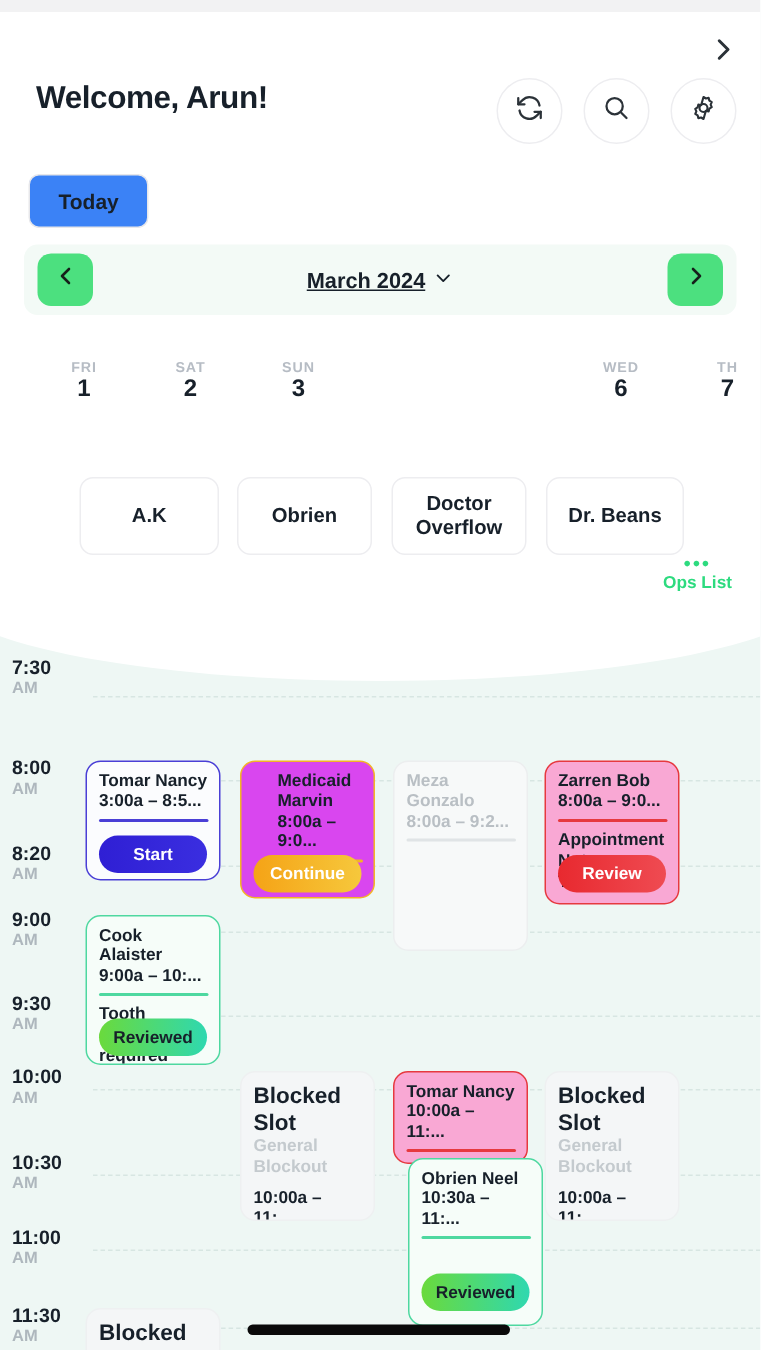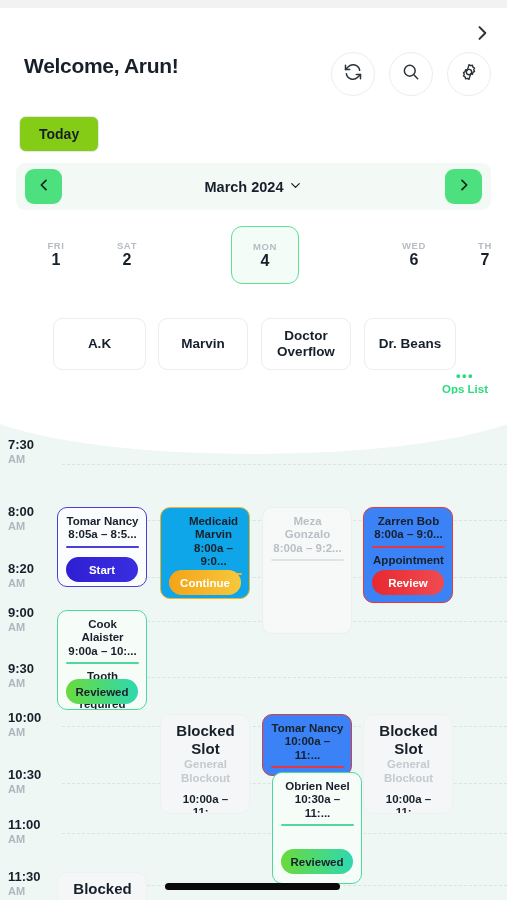--- a/index.html
+++ b/index.html
@@ -27,41 +27,41 @@
     width:44px; height:44px; border-radius:50%;
     border:1px solid #ededf0; background:#ffffff;
     display:flex; align-items:center; justify-content:center;
     cursor:pointer;
   }
   .icon-btn svg { width:20px; height:20px; }
 
   .today-btn {
     position:absolute; left:19px; top:108px;
     padding:9px 19px; border:1px solid #e7e7ea; border-radius:7px;
-    background:#84cc16; font-size:14px; font-weight:bold; color:#17202a;
+    background:#3b82f6; font-size:14px; font-weight:bold; color:#17202a;
     cursor:pointer;
   }
 
   
   .month-nav {
     position:absolute; left:16px; top:155px; width:475px; height:47px;
     background:#f3faf6; border-radius:9px;
   }
   .nav-arrow {
     position:absolute; top:6px; width:37px; height:35px; border-radius:9px;
     background:#4ce07f; display:flex; align-items:center; justify-content:center;
     cursor:pointer;
   }
   .nav-arrow.left { left:9px; }
   .nav-arrow.right { right:9px; }
   .nav-arrow svg { width:16px; height:16px; }
   .month-label {
     position:absolute; left:0; right:0; top:15px; text-align:left;
     font-size:14.5px; font-weight:bold; color:#17202a;
-    display:flex; align-items:center; justify-content:center; gap:4px;
+    display:flex; align-items:center; justify-content:center; gap:4px;text-decoration:underline;
   }
   .chev-down { display:inline-block; }
 
   
   .dates { position:absolute; left:0; top:212px; width:507px; height:70px; }
   .date-cell {
     position:absolute; top:6px; width:56px; height:56px;
     display:flex; flex-direction:column; align-items:center; justify-content:center;
     cursor:pointer;
   }
@@ -108,46 +108,46 @@
   }
   .slot-label .ampm { display:block; font-size:11px; font-weight:bold; color:#aeb7bd; margin-top:2px; }
   .grid-line {
     position:absolute; left:62px; right:0; height:0;
     border-top:1px dashed #d7e6e2;
   }
 
   
   .card {
     position:absolute; border-radius:10px; background:#f8fbfa;
-    padding:7px 7px 6px 8px; overflow:hidden;text-align:center;
+    padding:7px 7px 6px 8px; overflow:hidden;
   }
   .card .pname { font-size:11.5px; font-weight:bold; color:#17202a; line-height:1.17; }
   .card .ptime { font-size:11.5px; font-weight:bold; color:#17202a; line-height:1.17; }
   .card .rule { height:2px; margin:4px 0 6px 0; border-radius:2px; }
   .card .pnote { font-size:11.5px; font-weight:bold; color:#17202a; line-height:1.2; }
   .card .pill {
     position:absolute; left:8px; right:8px; height:25px; border-radius:14px;
     display:flex; align-items:center; justify-content:center;
     font-size:11.5px; font-weight:bold; color:#ffffff; cursor:pointer;
   }
 
   .card.blue   { border:1.8px solid #4a3fd6; background:#fbfcfe; }
   .card.blue .rule { background:#4a3fd6; }
   .card.blue .pill { background:linear-gradient(90deg,#2f1fd4,#3a2ee0); }
 
-  .card.amber  { border:1.8px solid #f3b427; background:#0ea5e9;padding-left:24px; }
+  .card.amber  { border:1.8px solid #f3b427; background:#d946ef;padding-left:24px; }
   .card.amber .rule { background:#f3b427; }
   .card.amber .pill { background:linear-gradient(90deg,#f5a316,#f6c83c); }
 
   .card.grey   { border:1.4px solid #eceeef; background:#f7f9f9; }
   .card.grey .pname, .card.grey .ptime { color:#b9bfc4; }
   .card.grey .rule { background:#e0e4e6; height:1.5px; }
   .card.grey .pill { background:linear-gradient(90deg,#a9aeb1,#c3c7c9); color:#3c4449; }
 
-  .card.red    { border:1.8px solid #e6393f; background:#3b82f6; }
+  .card.red    { border:1.8px solid #e6393f; background:#f9a8d4; }
   .card.red .rule { background:#e6393f; }
   .card.red .pill { background:linear-gradient(90deg,#e8292f,#ef4b52); }
 
   .card.green  { border:1.8px solid #4ed8a0; background:#f6fdf9; }
   .card.green .rule { background:#4ed8a0; }
   .card.green .pill { background:linear-gradient(90deg,#6ada3c,#2fd8b0); color:#17202a; }
 
   .card.blocked { border:1px solid #eef0f1; background:#f4f6f7; }
   .card.blocked .bname { font-size:15px; font-weight:bold; color:#17202a; line-height:1.2; }
   .card.blocked .bsub  { font-size:11.5px; font-weight:bold; color:#c4cace; line-height:1.2; }
@@ -230,40 +230,40 @@
 
     <div class="dates">
         <div class="date-cell" style="left: 28px;">
           <div class="dow">FRI</div>
           <div class="dnum">1</div>
         </div>
         <div class="date-cell" style="left: 99px;">
           <div class="dow">SAT</div>
           <div class="dnum">2</div>
         </div>
-        <div class="date-cell active" style="left: 231px;">
-          <div class="dow">MON</div>
-          <div class="dnum">4</div>
+        <div class="date-cell" style="left: 171px;">
+          <div class="dow">SUN</div>
+          <div class="dnum">3</div>
         </div>
         <div class="date-cell" style="left: 386px;">
           <div class="dow">WED</div>
           <div class="dnum">6</div>
         </div>
         <div class="date-cell" style="left: 457px;">
           <div class="dow">TH</div>
           <div class="dnum">7</div>
         </div>
       </div>
 
     <div class="providers">
         <div class="chip" style="left: 53px; width: 93px;">
           <span>A.K</span>
         </div>
         <div class="chip" style="left: 158px; width: 90px;">
-          <span>Marvin</span>
+          <span>Obrien</span>
         </div>
         <div class="chip" style="left: 261px; width: 90px;">
           <span>Doctor Overflow</span>
         </div>
         <div class="chip" style="left: 364px; width: 92px;">
           <span>Dr. Beans</span>
         </div>
       </div>
     <div class="chip-next">
       <svg viewBox="0 0 24 24" width="20" height="20" fill="none" stroke="#2b3238" stroke-width="2.4" stroke-linecap="round" stroke-linejoin="round">
@@ -293,21 +293,21 @@
         <div class="slot-label" style="top: 317px;"><span>10:00</span><span class="ampm">AM</span></div>
         <div class="grid-line" style="top: 332px;"></div>
         <div class="slot-label" style="top: 374px;"><span>10:30</span><span class="ampm">AM</span></div>
         <div class="grid-line" style="top: 389px;"></div>
         <div class="slot-label" style="top: 424px;"><span>11:00</span><span class="ampm">AM</span></div>
         <div class="grid-line" style="top: 439px;"></div>
         <div class="slot-label" style="top: 476px;"><span>11:30</span><span class="ampm">AM</span></div>
         <div class="grid-line" style="top: 491px;"></div>
         <div class="card blue" style="left: 57px; width: 90px; top: 113px; height: 80px;">
           <div class="pname">Tomar Nancy</div>
-          <div class="ptime">8:05a – 8:5...</div>
+          <div class="ptime">3:00a – 8:5...</div>
           <div class="rule"></div>
           <div class="pill" style="top: 49px;">Start</div>
         </div>
         <div class="card amber" style="left: 160px; width: 90px; top: 113px; height: 92px;">
           <div class="pname">Medicaid Marvin</div>
           <div class="ptime">8:00a – 9:0...</div>
           <div class="rule"></div>
           <div class="pill" style="top: 62px;">Continue</div>
         </div>
         <div class="card grey" style="left: 262px; width: 90px; top: 113px; height: 127px;">

